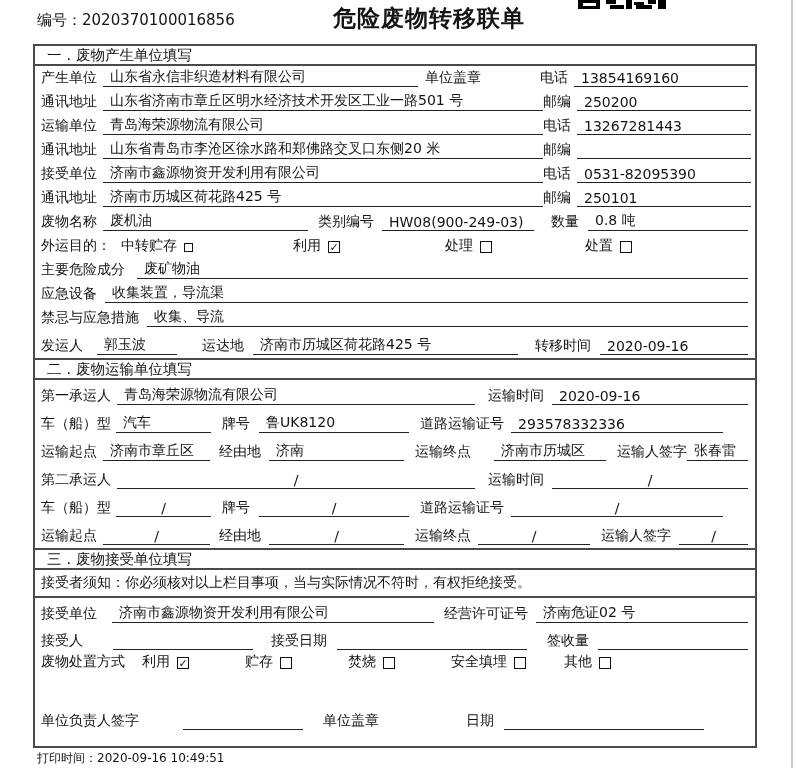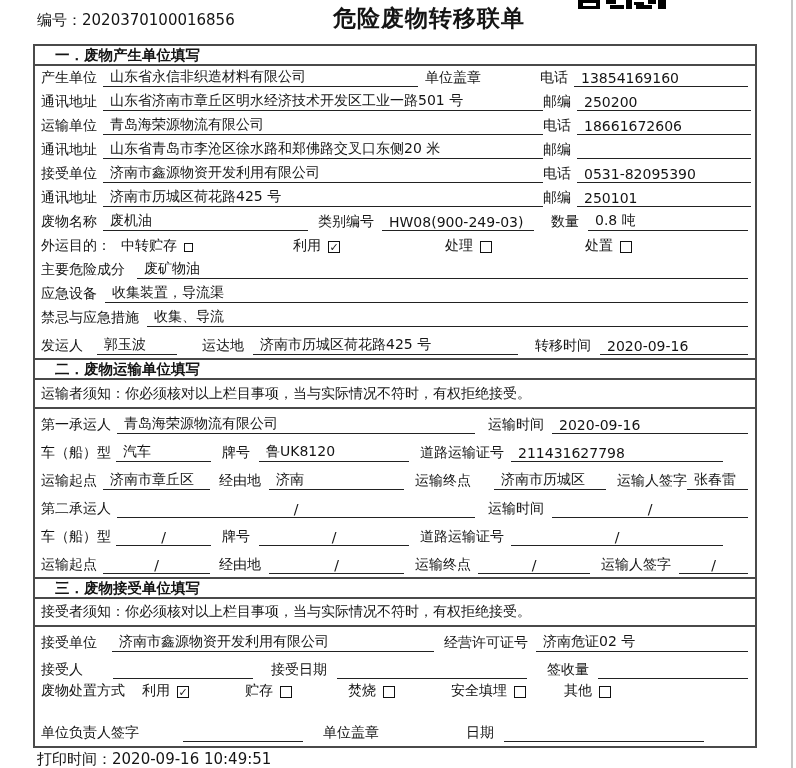--- a/index.html
+++ b/index.html
@@ -5,28 +5,28 @@
   * { box-sizing: border-box; }
   html, body { margin:0; padding:0; }
   body {
     width:796px; height:768px; background:#ffffff; position:relative;
     font-family:"DejaVu Sans", sans-serif; color:#141414; overflow:hidden;
   }
   .serial { position:absolute; left:37px; top:11px; font-size:15px; white-space:nowrap; }
   .title  { position:absolute; left:333px; top:3px; font-size:23px; font-weight:bold; letter-spacing:1px; white-space:nowrap; }
   .qr     { position:absolute; left:578px; top:0; }
   .edge   { position:absolute; left:791px; top:0; width:2px; height:768px; background:#c6c6c6; }
-  .footer { position:absolute; left:37px; top:750px; font-size:15px; white-space:nowrap; }
+  .footer { position:absolute; left:37px; top:750px; font-size:12px; white-space:nowrap; }
 
   .form-table {
     position:absolute; left:33px; top:44px; width:724px; height:704px;
     border:2px solid #4a4a4a; display:flex; flex-direction:column; background:#fff;
   }
   .sec-header {
-    font-weight:bold; font-size:14.5px; padding-left:20px;
+    font-weight:normal; font-size:14.5px; padding-left:12px;
     display:flex; align-items:center; border-bottom:2px solid #4a4a4a; flex:none;
   }
   .sec-header.mid { border-top:2px solid #4a4a4a; }
   .notice {
     font-size:14px; padding-left:6px; display:flex; align-items:center;
     border-bottom:2px solid #4a4a4a; flex:none; white-space:nowrap;
   }
   .row { display:flex; align-items:flex-end; padding:0 7px 3px 6px; font-size:14px; flex:none; }
   .lbl { white-space:nowrap; flex:none; }
   .u   { border-bottom:1px solid #222; white-space:nowrap; padding:0 2px 0 7px; flex:none; overflow:hidden; }
@@ -80,21 +80,21 @@
       <span class="grow"></span>
       <span class="lbl">邮编</span>
       <span class="u" style="width:174px;margin-left:6px">250200</span>
     </div>
 
     <div class="row" style="height:24px">
       <span class="lbl">运输单位</span>
       <span class="u" style="width:440px;margin-left:6px">青岛海荣源物流有限公司</span>
       <span class="grow"></span>
       <span class="lbl">电话</span>
-      <span class="u" style="width:174px;margin-left:6px">18661672606</span>
+      <span class="u" style="width:174px;margin-left:6px">13267281443</span>
     </div>
 
     <div class="row" style="height:24px">
       <span class="lbl">通讯地址</span>
       <span class="u" style="width:440px;margin-left:6px">山东省青岛市李沧区徐水路和郑佛路交叉口东侧20 米</span>
       <span class="grow"></span>
       <span class="lbl">邮编</span>
       <span class="u" style="width:174px;margin-left:6px"></span>
     </div>
 
@@ -154,36 +154,35 @@
     <div class="row" style="height:28px">
       <span class="lbl">发运人</span>
       <span class="u" style="width:80px;margin-left:14px">郭玉波</span>
       <span class="lbl" style="margin-left:25px">运达地</span>
       <span class="u" style="width:265px;margin-left:9px">济南市历城区荷花路425 号</span>
       <span class="lbl" style="margin-left:17px">转移时间</span>
       <span class="u uf" style="margin-left:9px">2020-09-16</span>
     </div>
 
     <div class="sec-header mid" style="height:22px">二．废物运输单位填写</div>
-    <div class="notice" style="height:29px">运输者须知：你必须核对以上栏目事项，当与实际情况不符时，有权拒绝接受。</div>
 
     <div class="row" style="height:28px">
       <span class="lbl">第一承运人</span>
       <span class="u" style="width:358px;margin-left:6px">青岛海荣源物流有限公司</span>
       <span class="lbl" style="margin-left:13px">运输时间</span>
       <span class="u uf" style="margin-left:8px">2020-09-16</span>
     </div>
 
     <div class="row" style="height:28px">
       <span class="lbl">车（船）型</span>
       <span class="u" style="width:95px;margin-left:5px">汽车</span>
       <span class="lbl" style="margin-left:11px">牌号</span>
       <span class="u" style="width:150px;margin-left:9px">鲁UK8120</span>
       <span class="lbl" style="margin-left:11px">道路运输证号</span>
-      <span class="u" style="width:212px;margin-left:7px">211431627798</span>
+      <span class="u" style="width:212px;margin-left:7px">293578332336</span>
     </div>
 
     <div class="row" style="height:28px">
       <span class="lbl">运输起点</span>
       <span class="u" style="width:107px;margin-left:6px">济南市章丘区</span>
       <span class="lbl" style="margin-left:9px">经由地</span>
       <span class="u" style="width:135px;margin-left:8px">济南</span>
       <span class="lbl" style="margin-left:11px">运输终点</span>
       <span class="u" style="width:112px;margin-left:23px">济南市历城区</span>
       <span class="lbl" style="margin-left:11px">运输人签字</span>
@@ -243,21 +242,21 @@
       <span class="lbl" style="margin-left:56px">贮存</span>
       <span class="cb"></span>
       <span class="lbl" style="margin-left:56px">焚烧</span>
       <span class="cb"></span>
       <span class="lbl" style="margin-left:56px">安全填埋</span>
       <span class="cb"></span>
       <span class="lbl" style="margin-left:38px">其他</span>
       <span class="cb"></span>
     </div>
 
-    <div class="row" style="flex:1 1 auto;padding-bottom:4px">
+    <div class="row" style="flex:1 1 auto;padding-bottom:16px">
       <span class="lbl">单位负责人签字</span>
       <span class="u" style="width:120px;margin-left:44px"></span>
       <span class="lbl" style="margin-left:20px">单位盖章</span>
       <span class="lbl" style="margin-left:87px">日期</span>
       <span class="u" style="width:200px;margin-left:10px"></span>
     </div>
 
   </div>
 
   <span class="footer">打印时间：2020-09-16  10:49:51</span>

